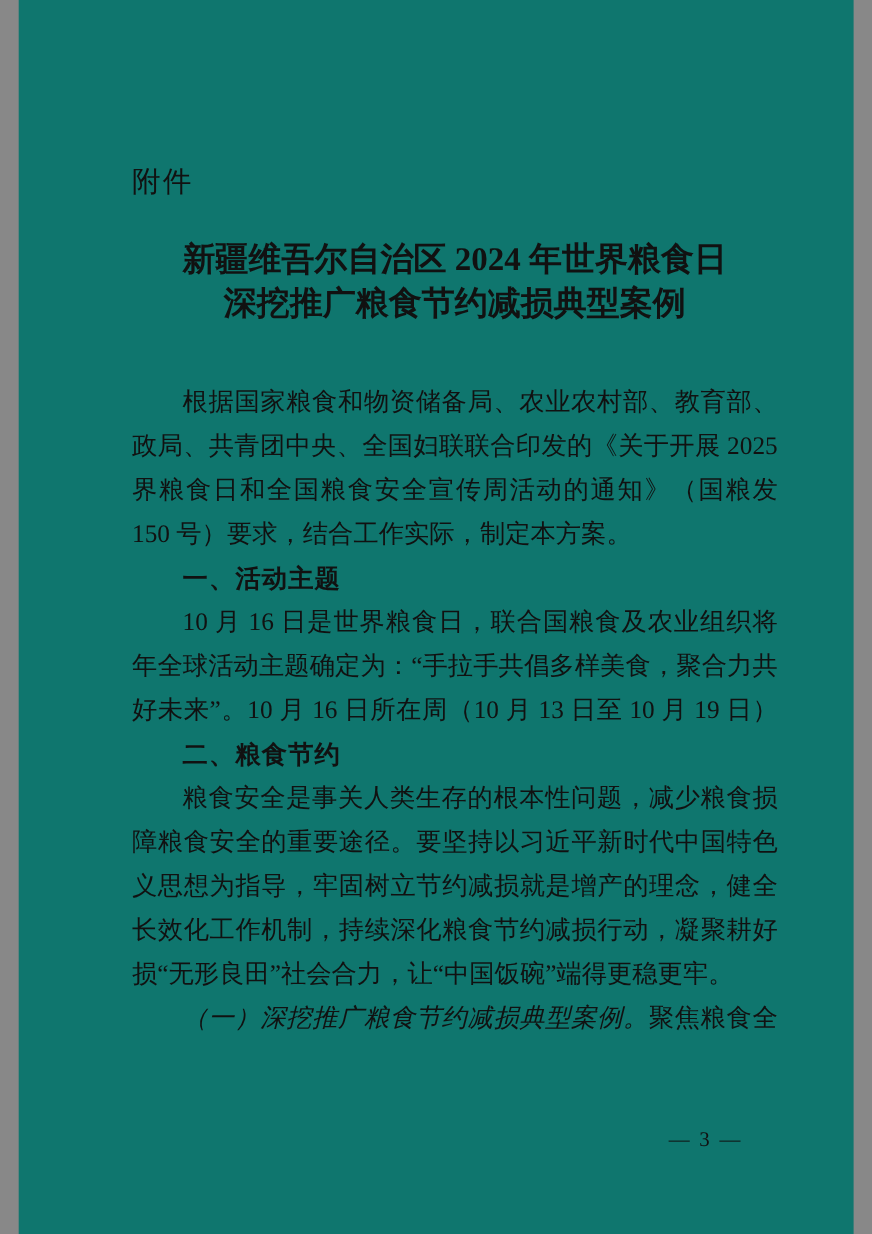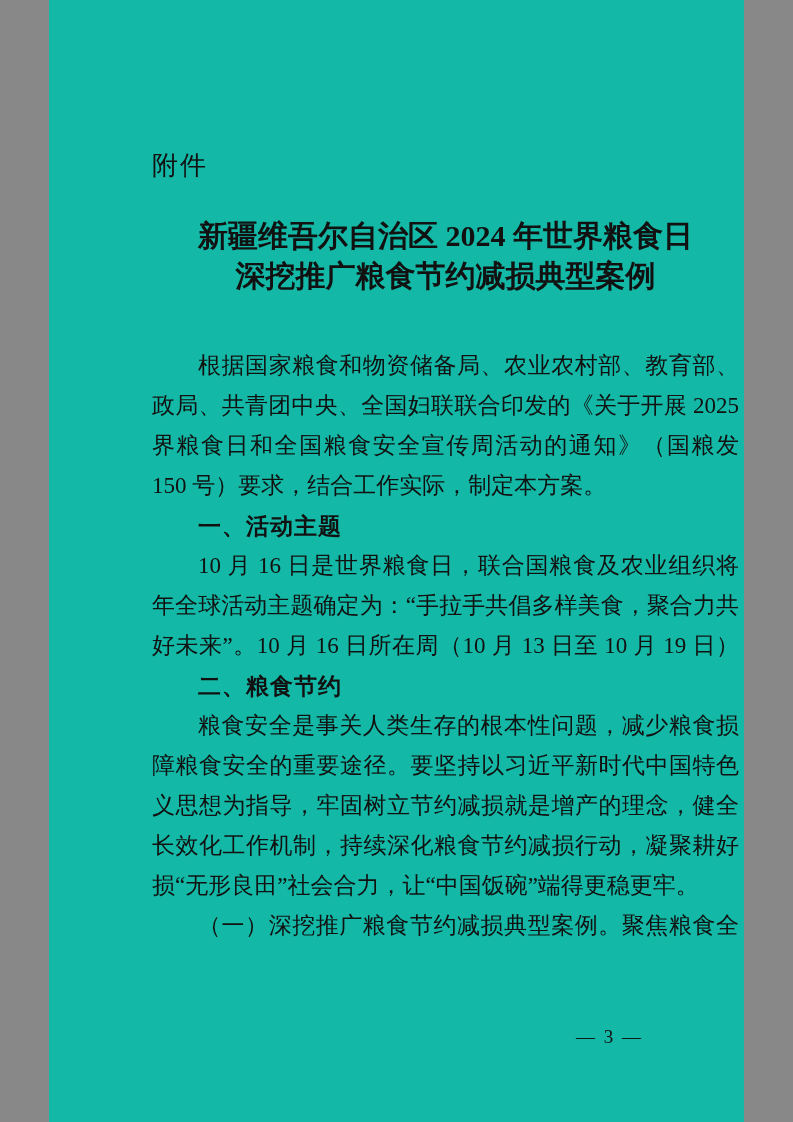--- a/index.html
+++ b/index.html
@@ -1,21 +1,21 @@
 <!DOCTYPE html>
 <html><head>
 <meta charset="utf-8">
 <style>
   html, body { margin: 0; padding: 0; background: #888; }
   .page {
     position: relative;
-    width: 695px;
+    width: 759px;
     height: 1122px;
     margin: 0 auto;
-    background: #14b8a6;
+    background: #0f766e;
     color: #111111;
     font-family: "Liberation Serif", serif;
     overflow: hidden;
   }
   .attachment {
     position: absolute;
     left: 103px;
     top: 148px;
     font-family: "Liberation Sans", sans-serif;
     font-size: 26px;
@@ -46,21 +46,21 @@
     text-align: justify;
     text-align-last: left;
   }
   .bl.j { text-align-last: justify; }
   .bl.i { text-indent: 46px; }
   .hd {
     font-family: "Liberation Sans", sans-serif;
     font-weight: 700;
     letter-spacing: 1px;
   }
-  .kaiti { }
+  .kaiti { font-style: italic; }
   .pagenum {
     position: absolute;
     top: 1026px;
     right: 101px;
     font-size: 19px;
     line-height: 22px;
     letter-spacing: 2px;
   }
 </style>
 </head>

